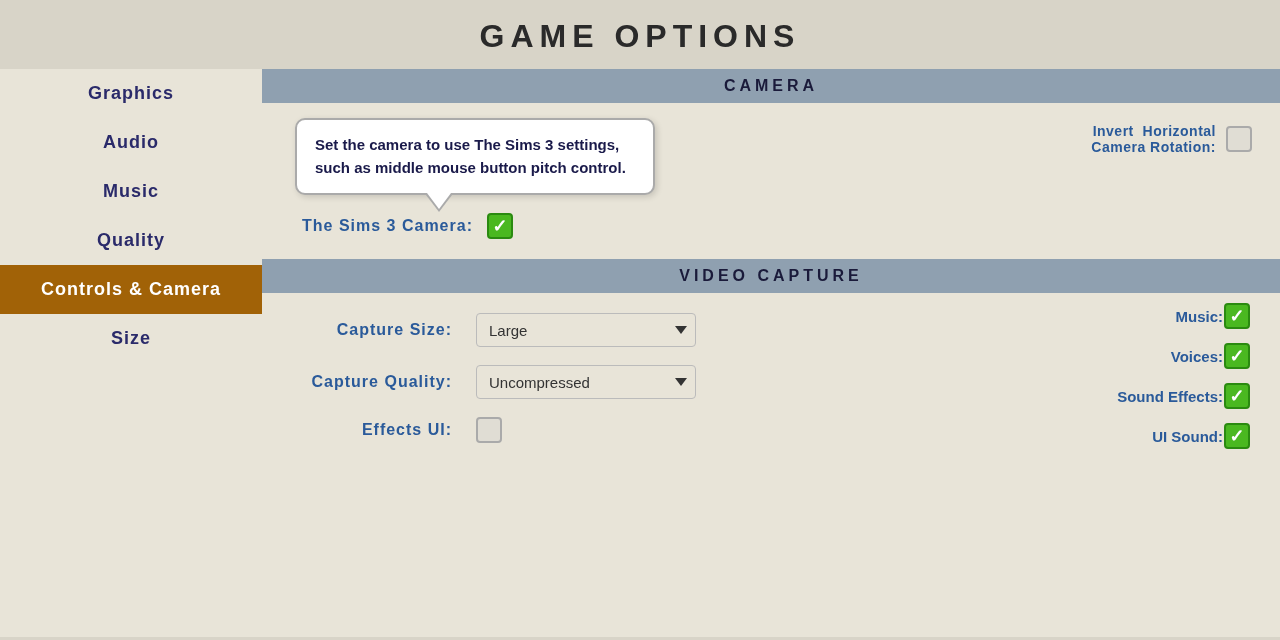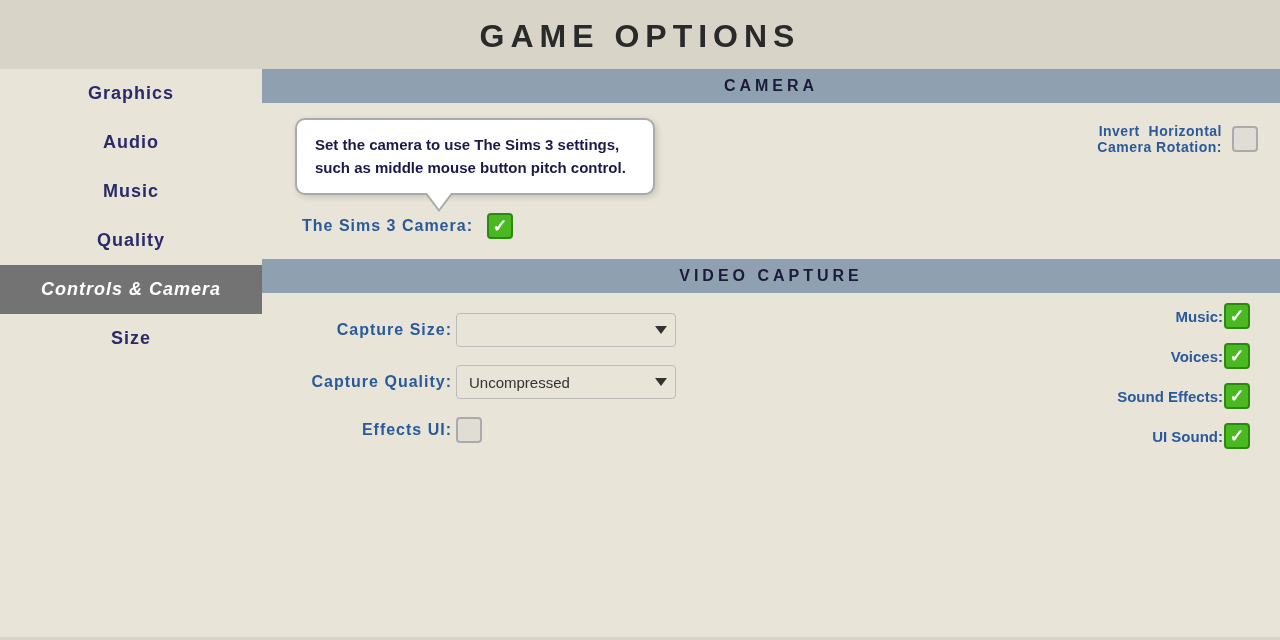--- a/index.html
+++ b/index.html
@@ -41,23 +41,22 @@
       text-align: center;
       padding: 14px 10px;
       font-size: 18px;
       color: #2a2a6a;
       cursor: pointer;
       font-weight: bold;
       letter-spacing: 1px;
     }
 
     .sidebar-item.active {
-      background-color: #737373;
+      background-color: #a16207;
       color: white;
-      font-style: italic;
     }
 
     
     .content {
       flex: 1;
       background-color: #e8e4d8;
       overflow-y: auto;
     }
 
     
@@ -128,21 +127,21 @@
       font-size: 16px;
       color: #2a5a9a;
       font-weight: bold;
       letter-spacing: 1px;
       margin-right: 14px;
     }
 
     
     .camera-right {
       position: absolute;
-      right: 22px;
+      right: 28px;
       top: 20px;
       display: flex;
       flex-direction: column;
       gap: 14px;
       align-items: flex-end;
     }
 
     .camera-option-row {
       display: flex;
       align-items: center;
@@ -195,21 +194,21 @@
     }
 
     .capture-left {
       max-width: 560px;
     }
 
     .capture-row {
       display: flex;
       align-items: center;
       margin-bottom: 18px;
-      gap: 4px;
+      gap: 24px;
     }
 
     .capture-label {
       font-size: 16px;
       color: #2a5a9a;
       font-weight: bold;
       letter-spacing: 1px;
       min-width: 160px;
       text-align: right;
     }
@@ -337,20 +336,26 @@
       <span>Video  Capture</span>
     </div>
 
     <div class="video-capture-section">
 
       <div class="capture-left">
 
         <div class="capture-row">
           <span class="capture-label">Capture Size:</span>
           <div class="select-dropdown">
+            <select>
+              <option>Small</option>
+              <option>Medium</option>
+              <option selected="">Large</option>
+              <option>Full</option>
+            </select>
             <span class="dropdown-arrow"></span>
           </div>
         </div>
 
         <div class="capture-row">
           <span class="capture-label">Capture Quality:</span>
           <div class="select-dropdown">
             <select>
               <option>Low</option>
               <option>Medium</option>

